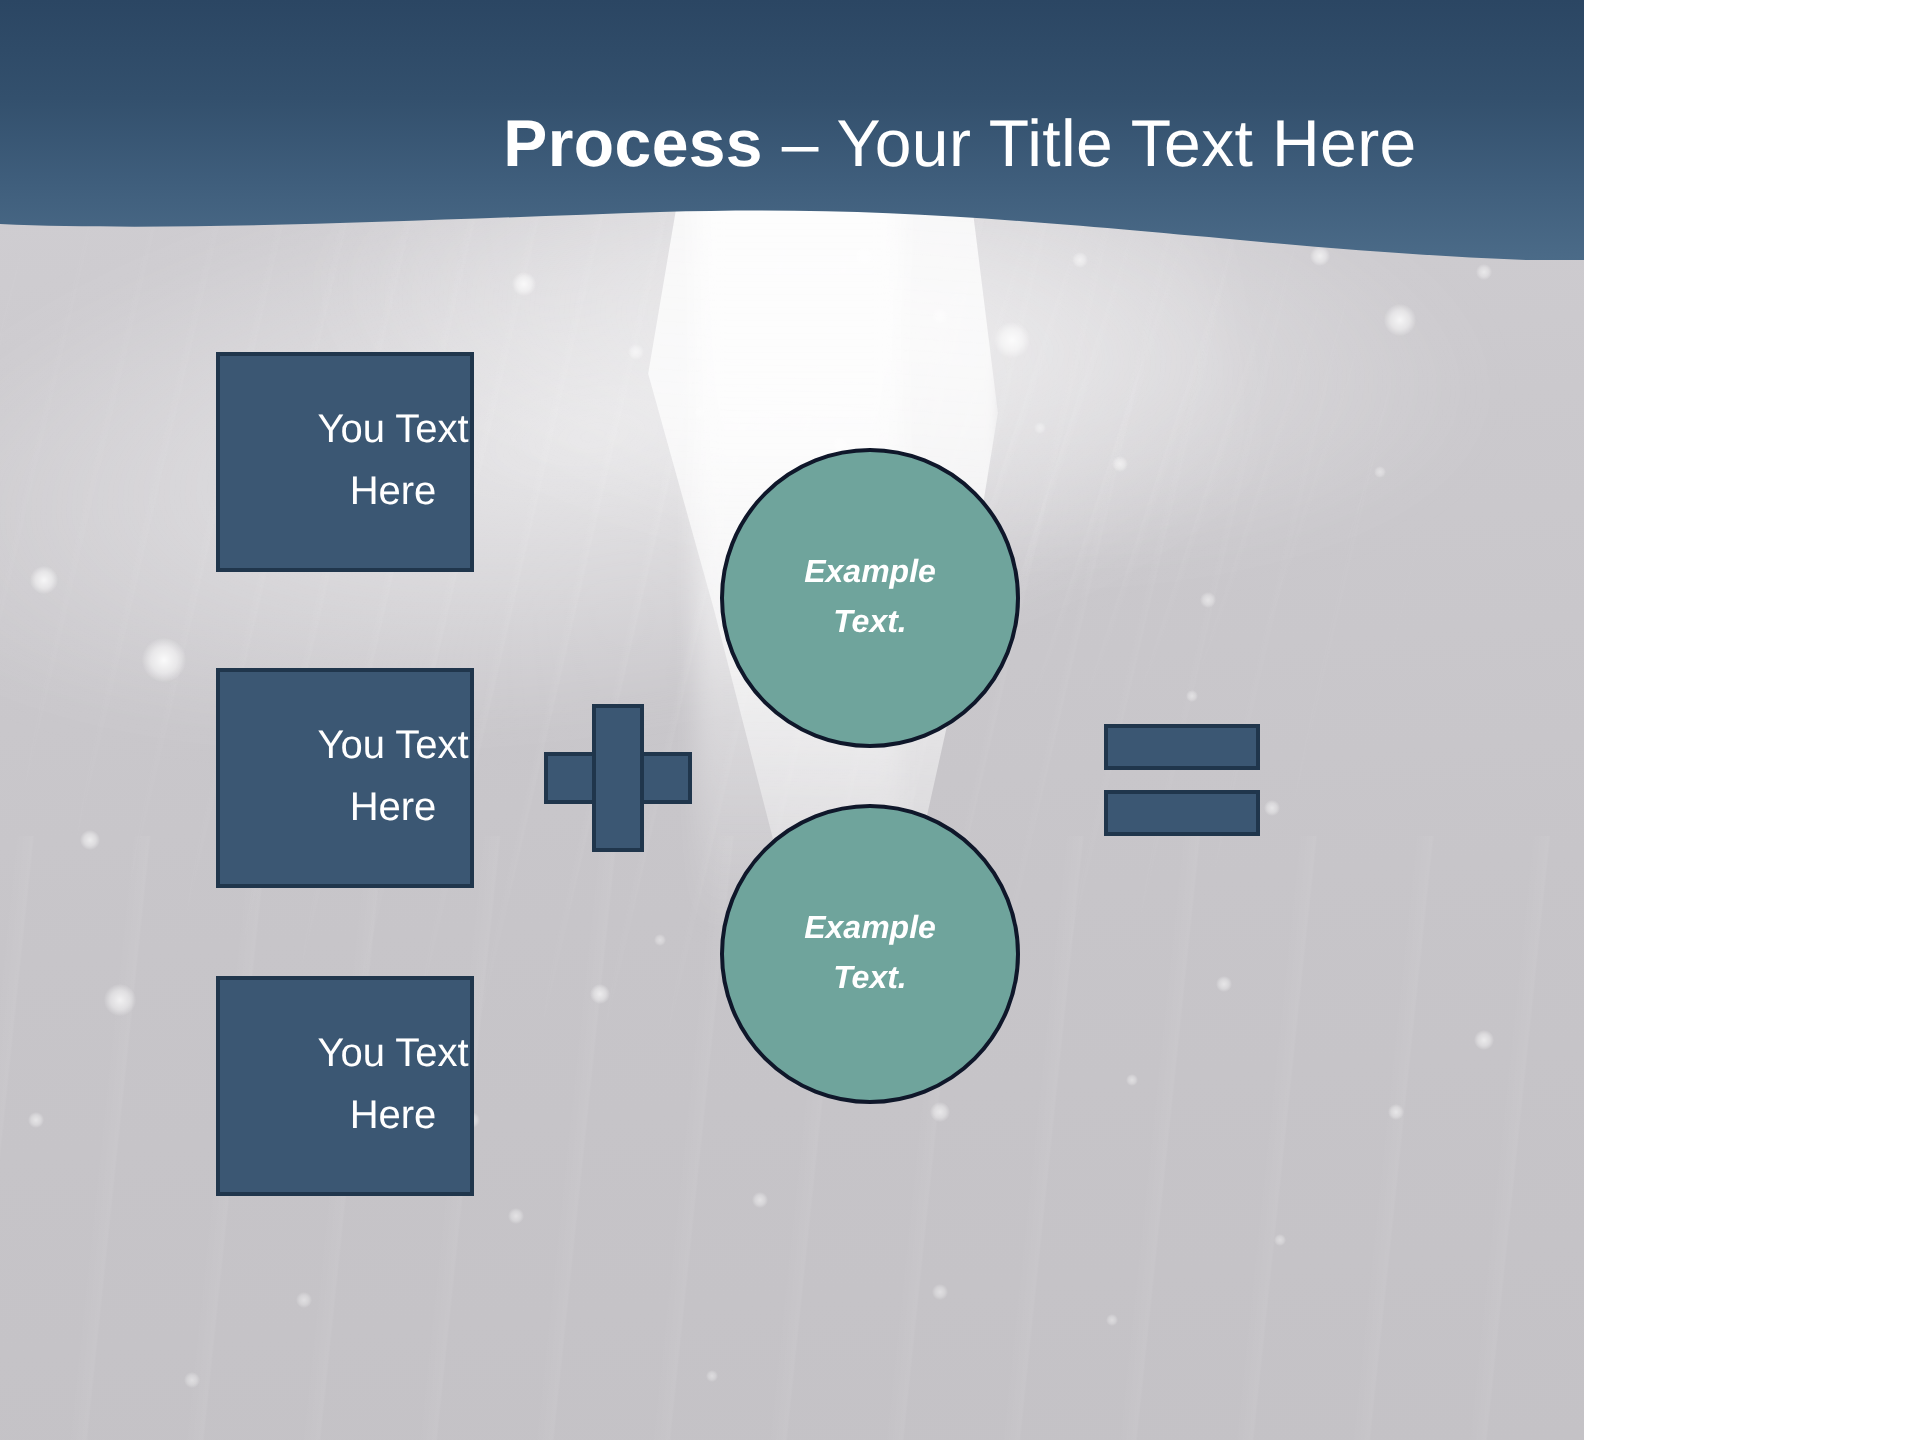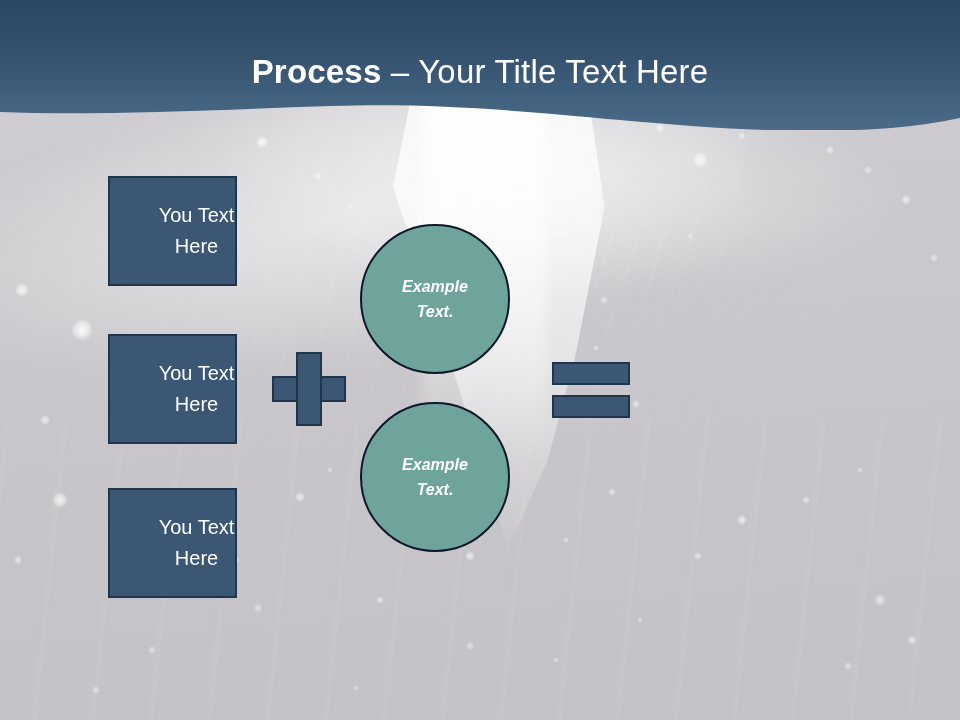--- a/index.html
+++ b/index.html
@@ -2,21 +2,21 @@
 <html><head>
 <meta charset="utf-8">
 <style>
   html, body {
     margin: 0;
     padding: 0;
     background: #ffffff;
   }
   #slide {
     position: relative;
-    width: 960px;
+    width: 792px;
     height: 720px;
     overflow: hidden;
     font-family: "Liberation Sans", sans-serif;
     background: #737373;
   }
 
   
   .bg-base {
     position: absolute;
     inset: 0;

